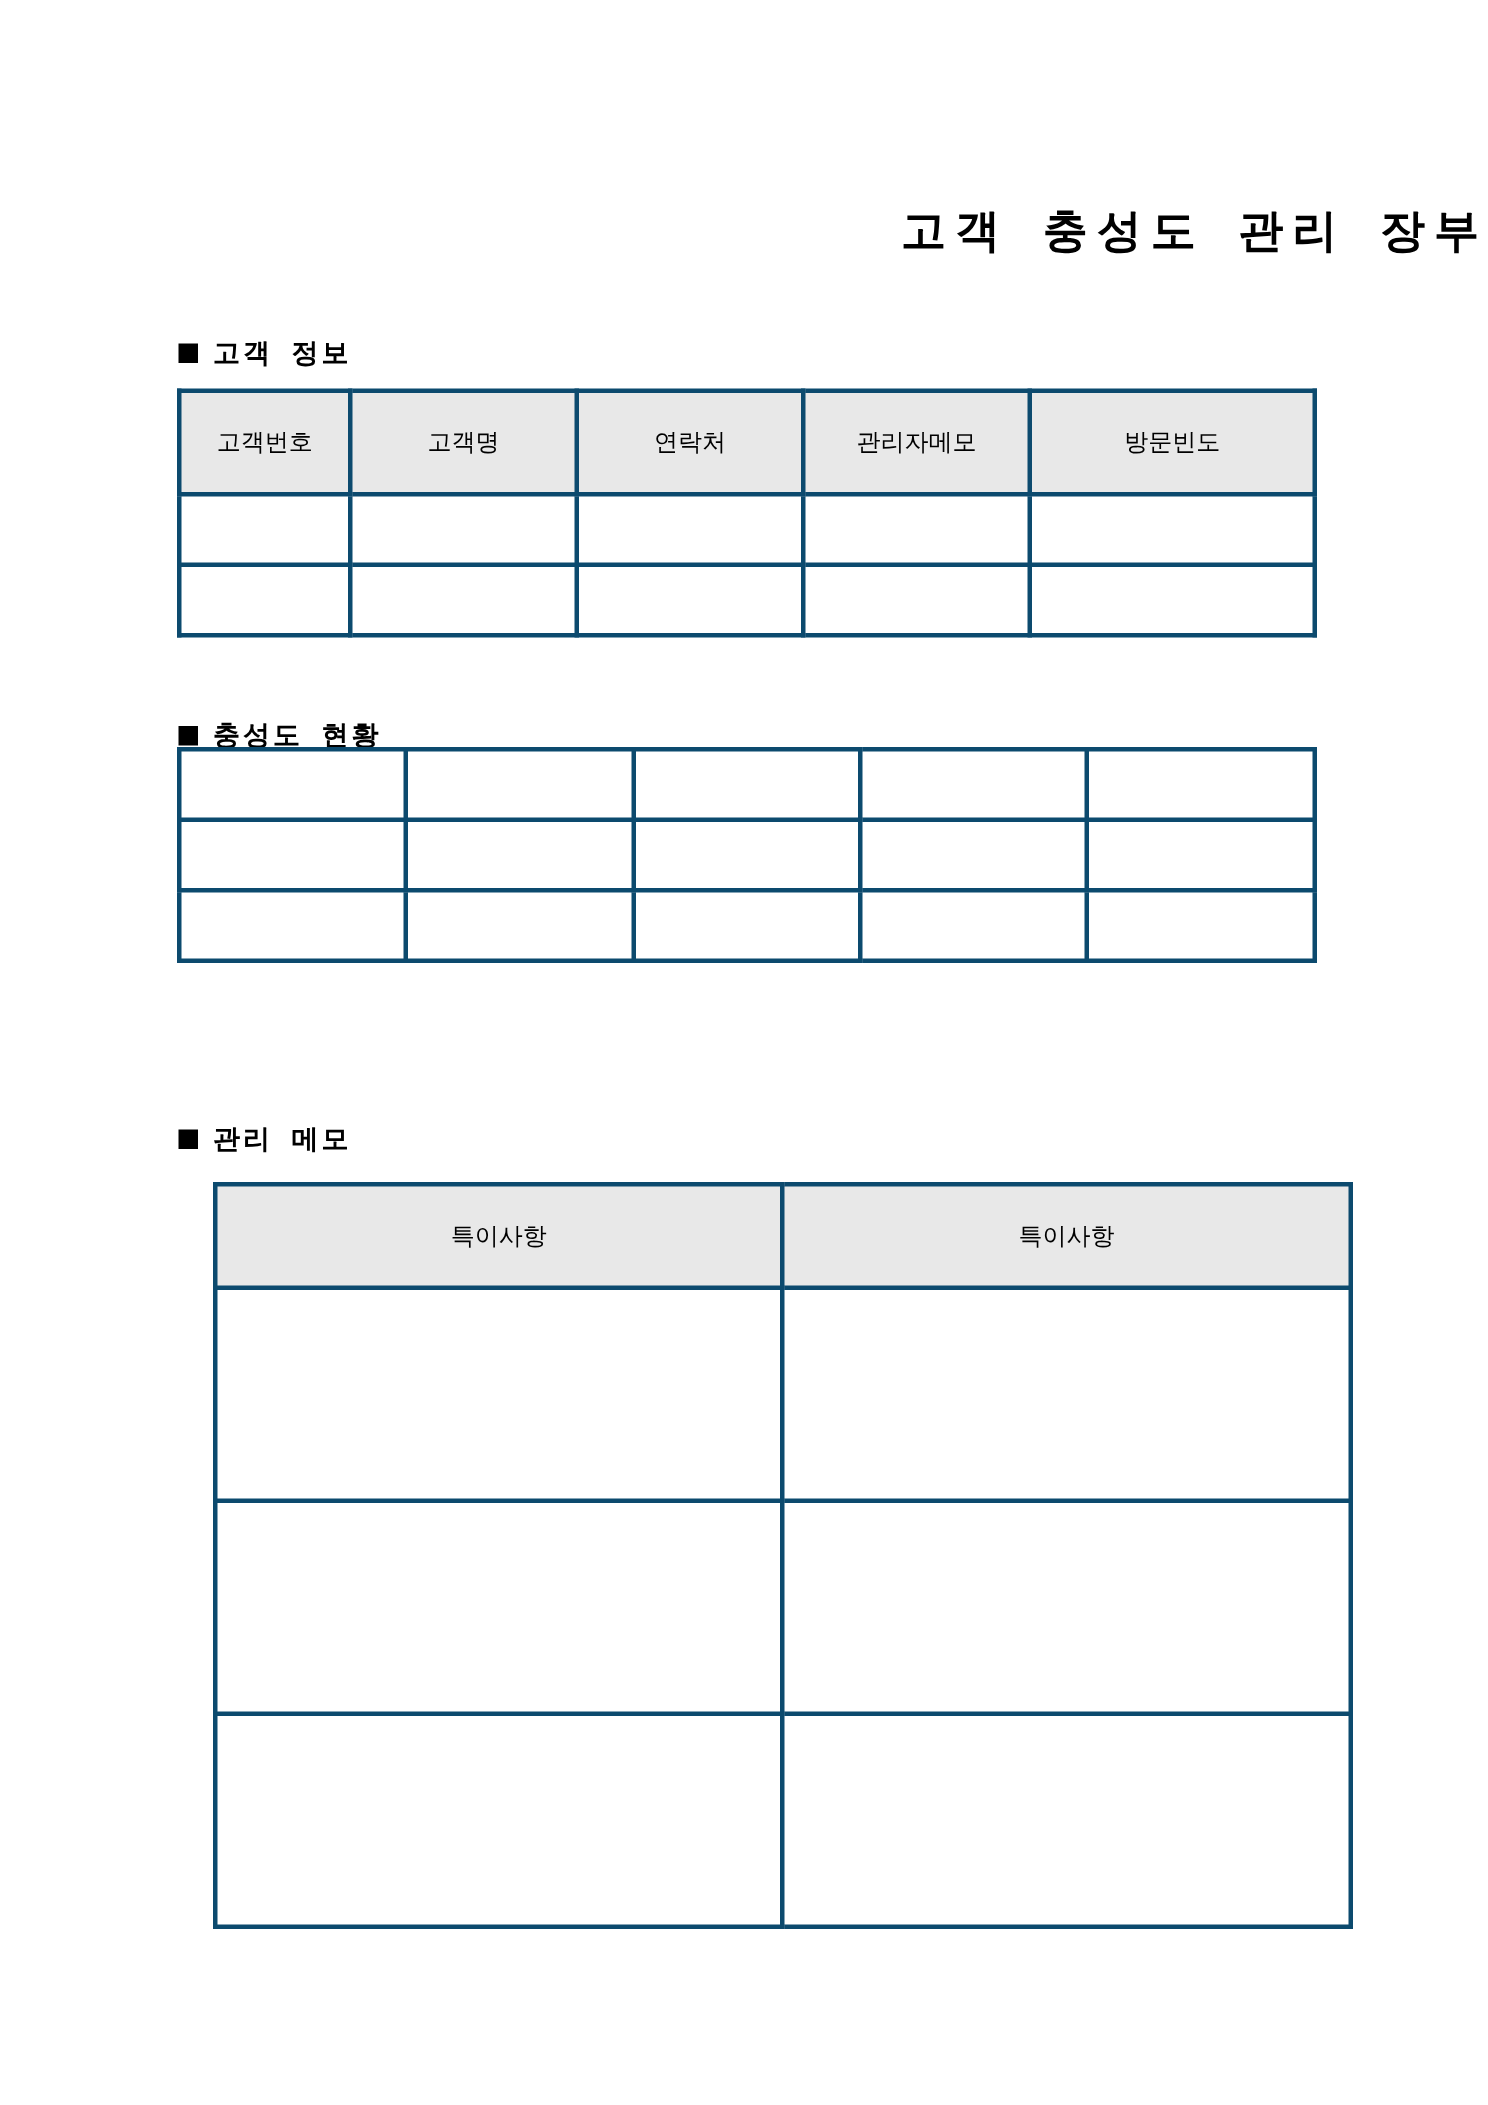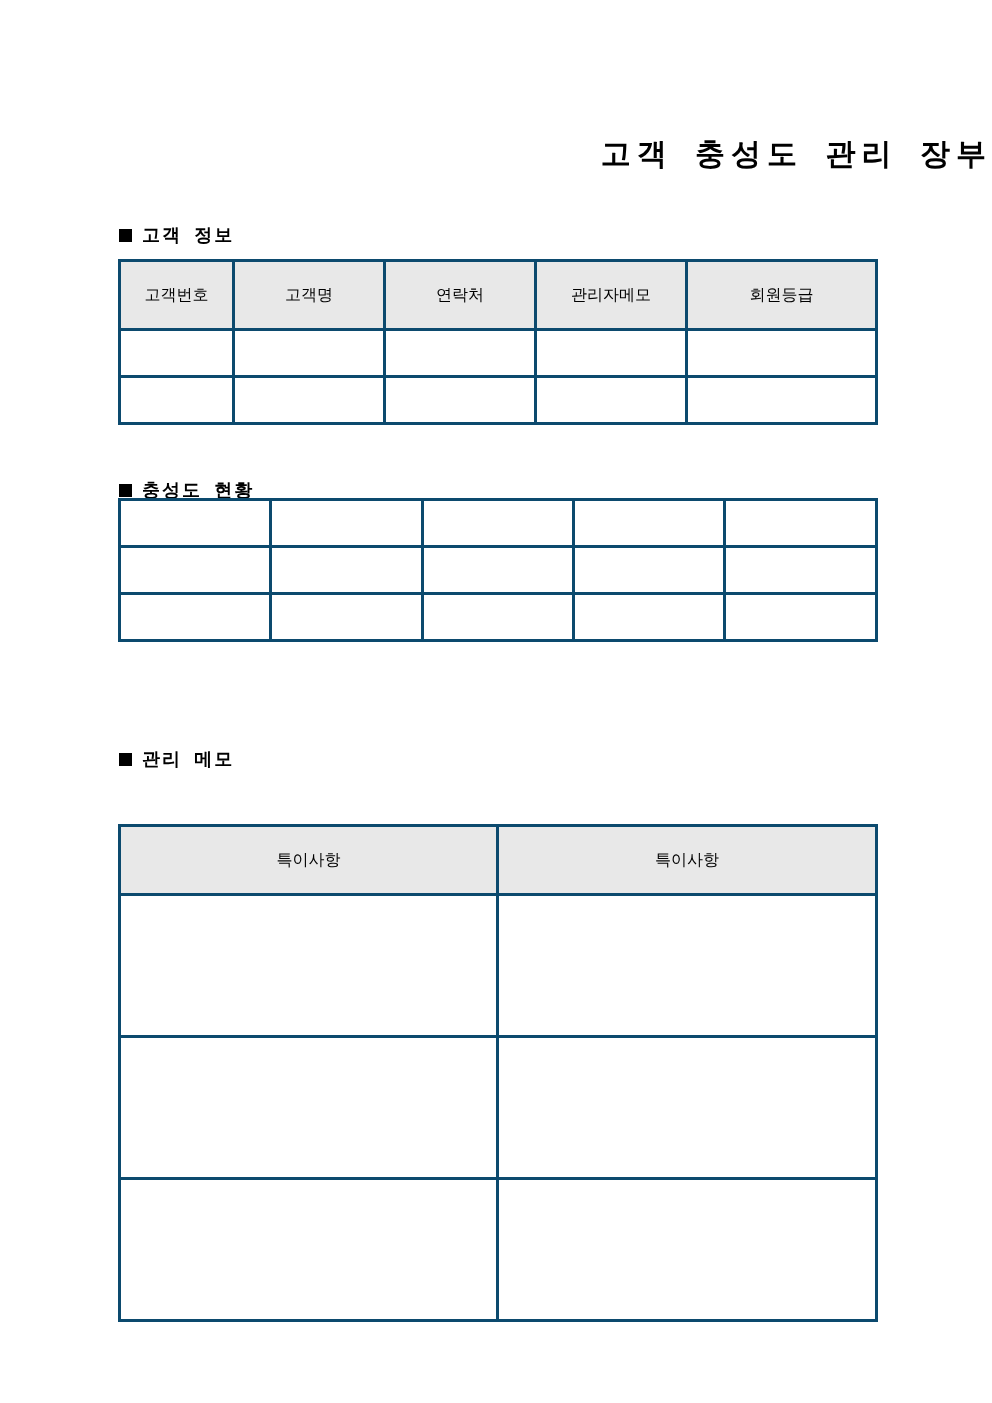--- a/index.html
+++ b/index.html
@@ -28,21 +28,21 @@
       <col style="width:151px">
       <col style="width:151px">
       <col style="width:190px">
     </colgroup>
   <tbody>
       <tr>
     <th>고객번호</th>
     <th>고객명</th>
     <th>연락처</th>
     <th>관리자메모</th>
-    <th>회원등급</th>
+    <th>방문빈도</th>
   </tr>
   <tr style="height:47px;">
     <td></td>
     <td></td>
     <td></td>
     <td></td>
     <td></td>
   </tr>
   <tr style="height:47px;">
     <td></td>
@@ -88,21 +88,21 @@
     <td></td>
     <td></td>
   </tr>
 </tbody>
   </table>
 
 <div class="section-heading" style="top:747px;text-align:center;">
   <span class="sq"></span>
   <span>관리 메모</span>
 </div>
-<table style="top:824px;">
+<table style="top:788px;margin-left:24px;">
   <colgroup>
       <col style="width:378px">
       <col style="width:379px">
     </colgroup>
   <tbody>
       <tr>
     <th>특이사항</th>
     <th>특이사항</th>
   </tr>
   <tr style="height:142px;">

